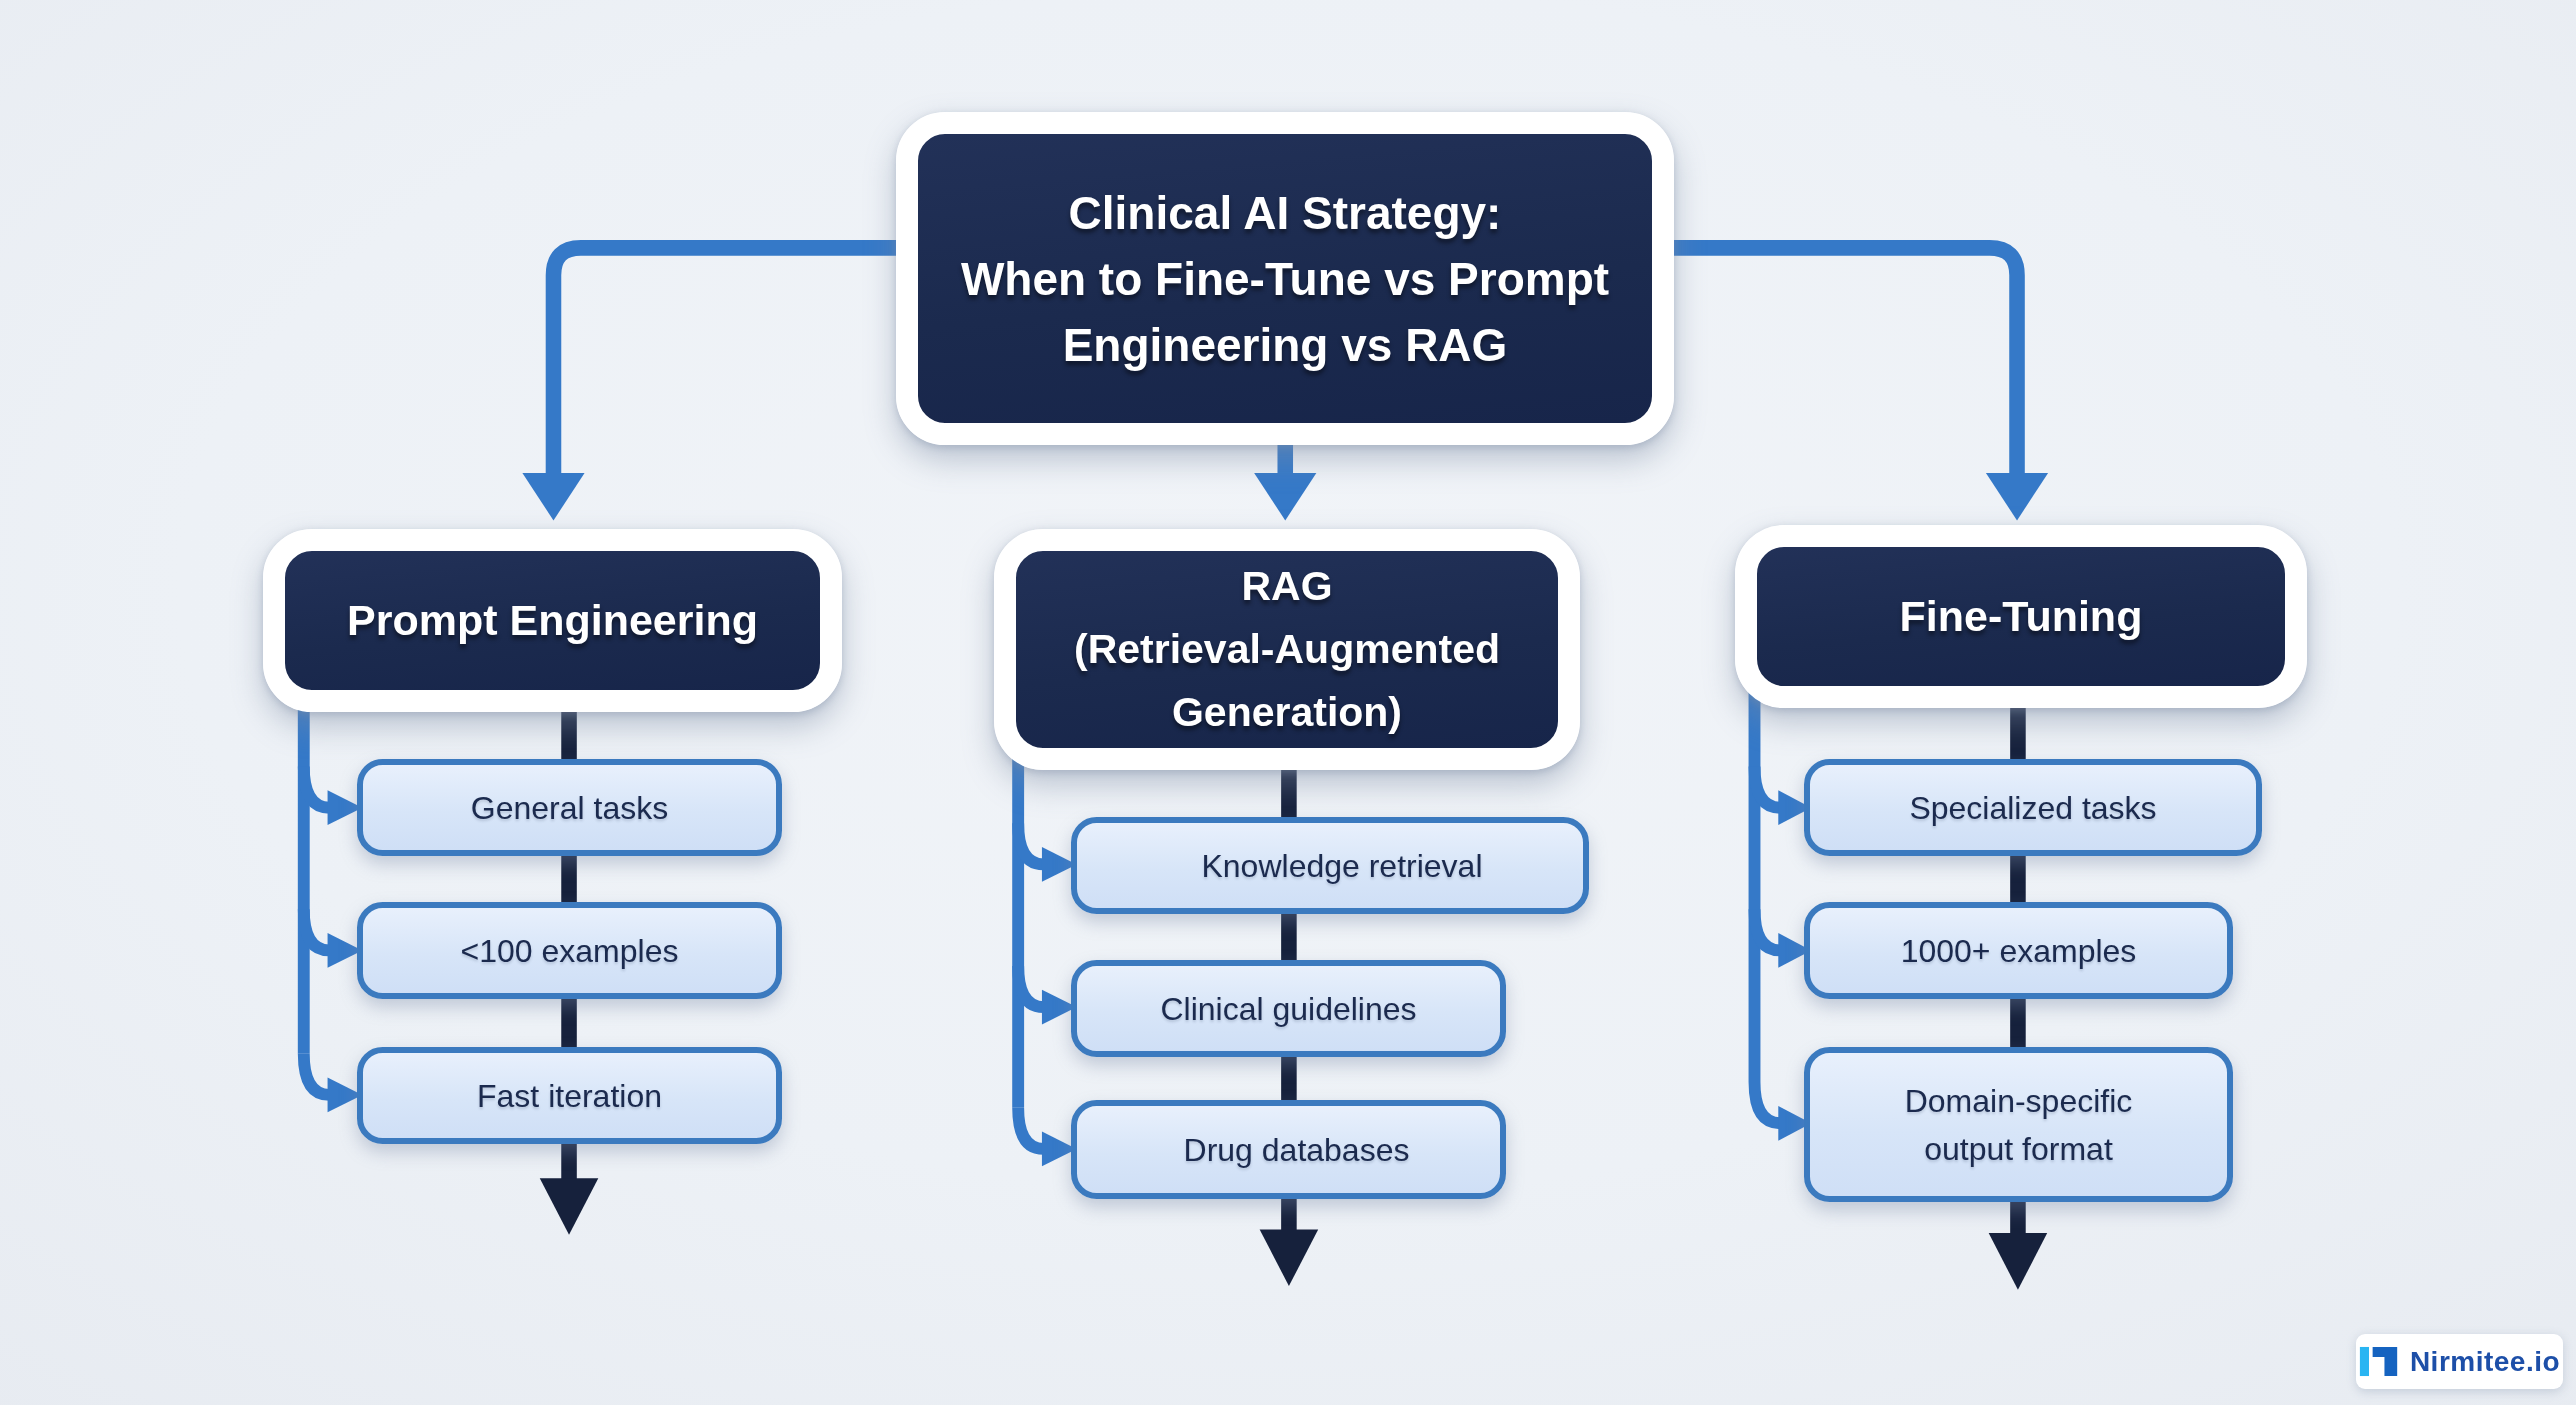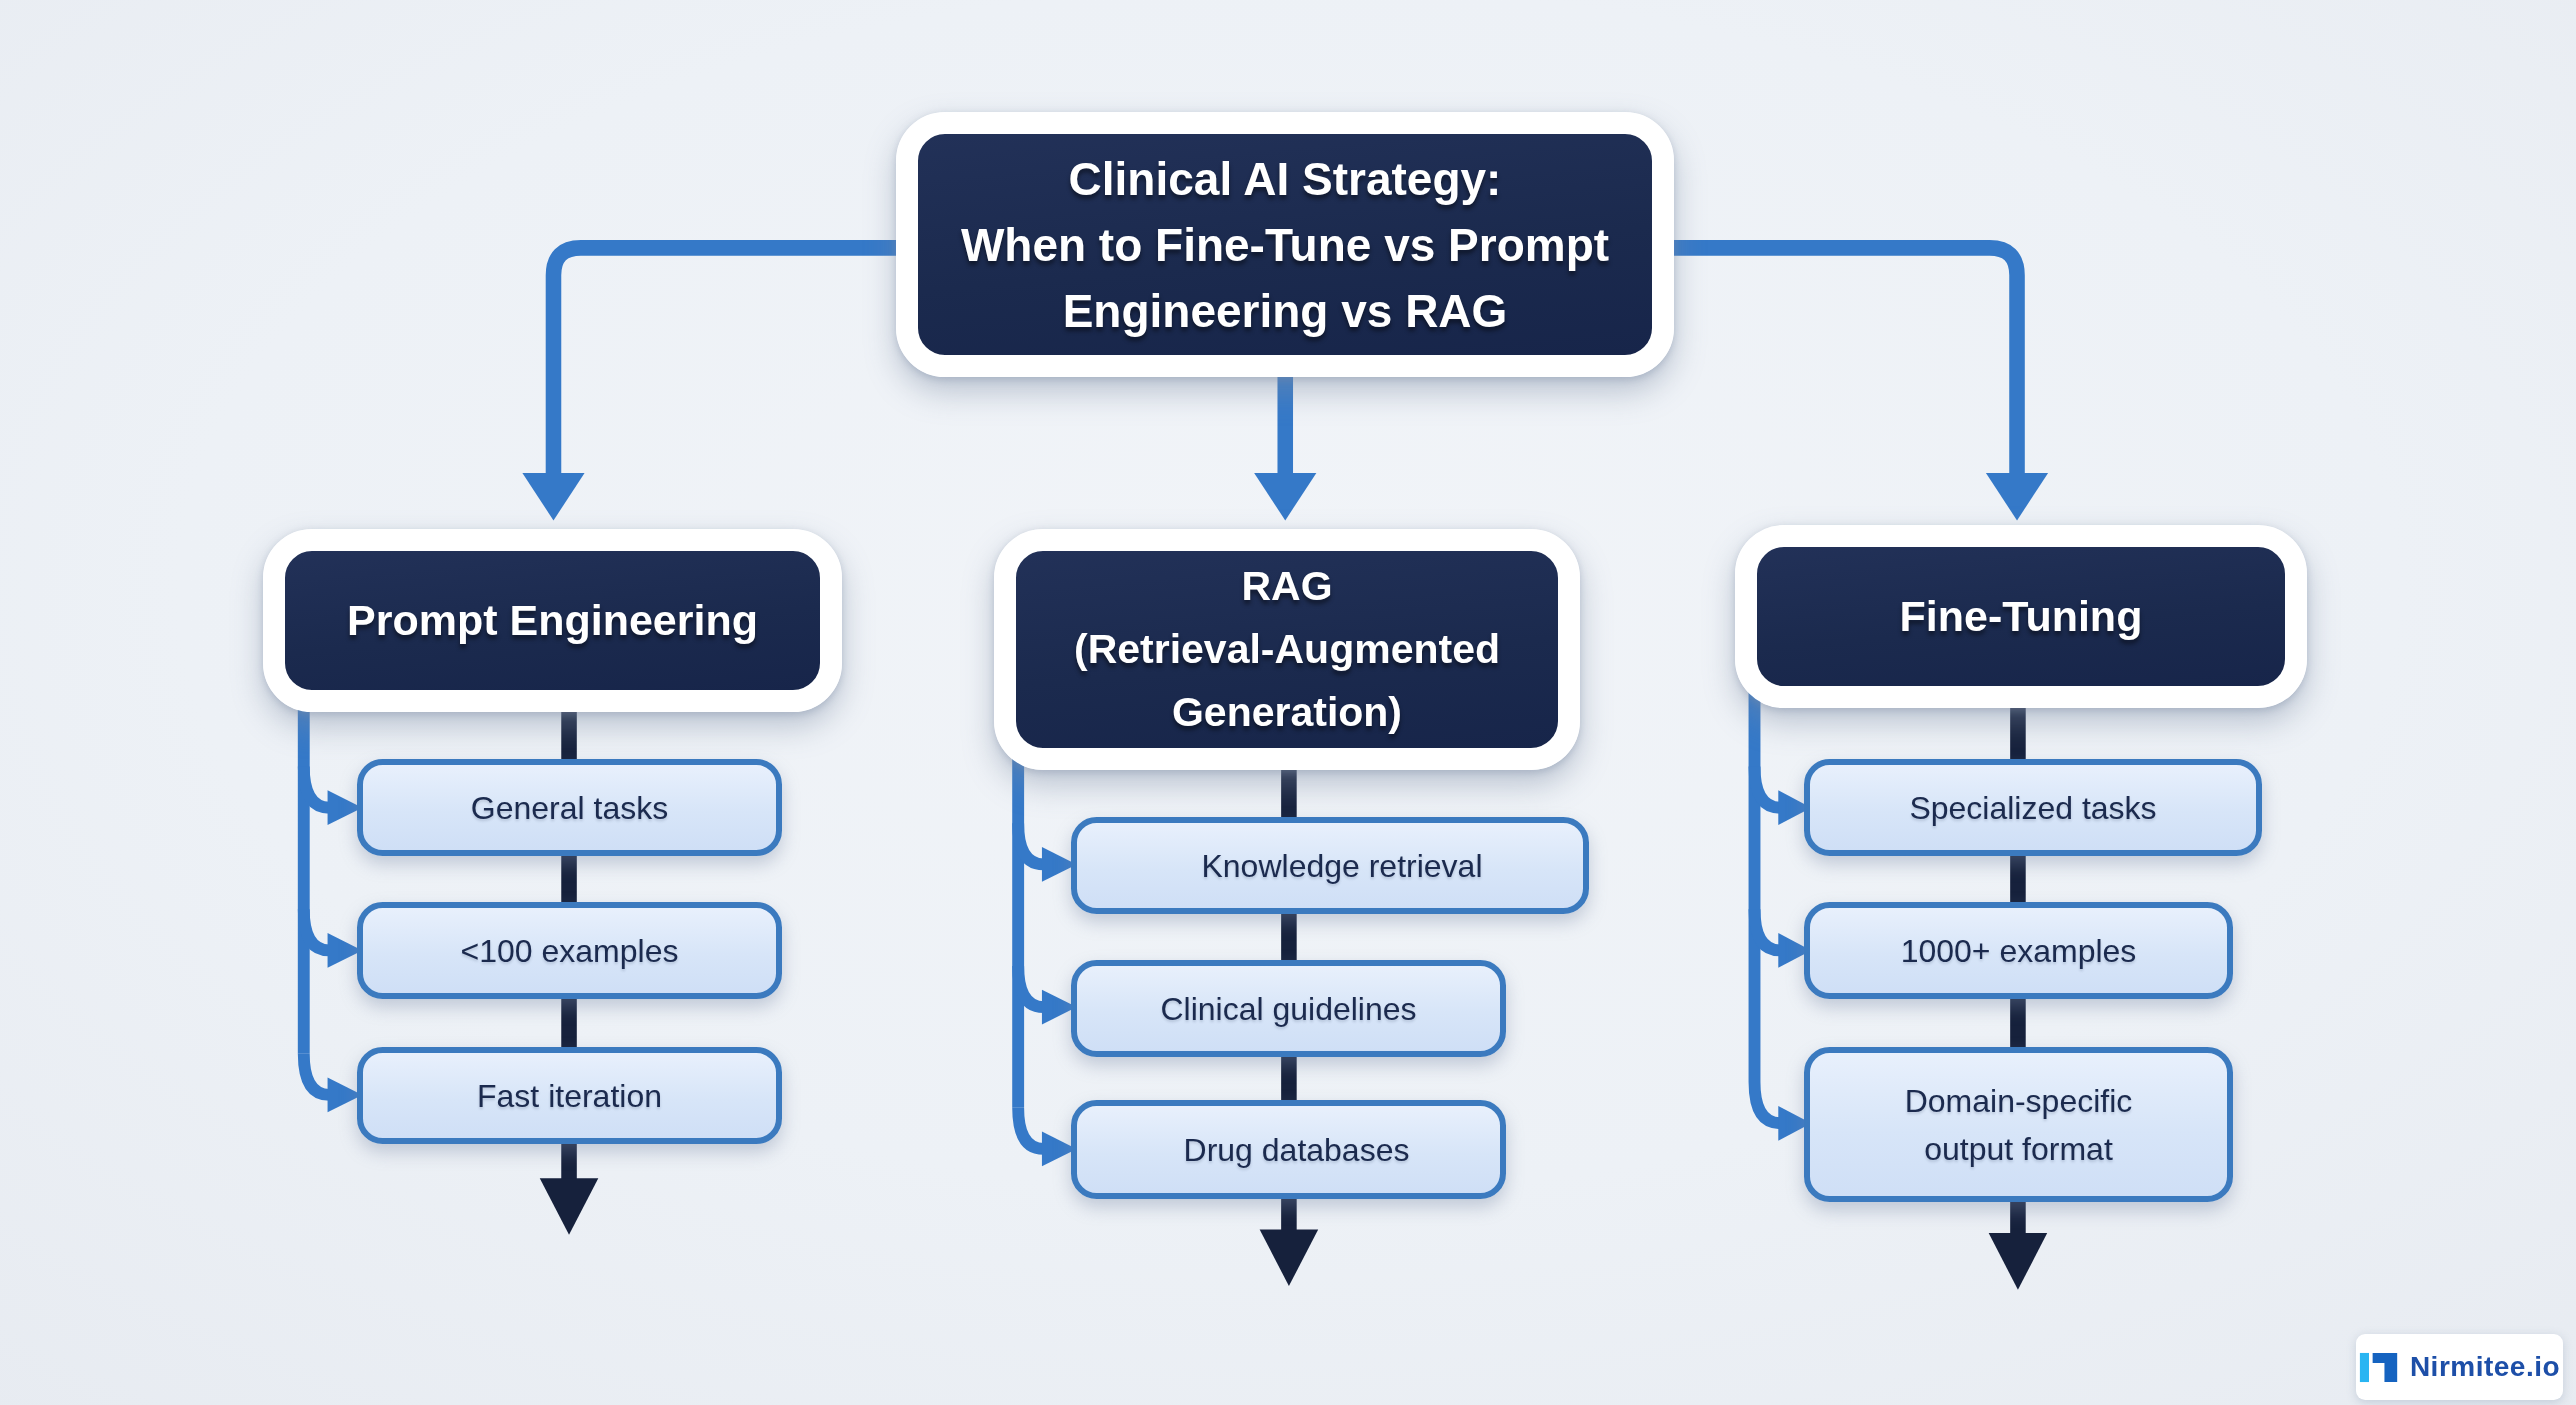--- a/index.html
+++ b/index.html
@@ -51,21 +51,21 @@
     text-align: center;
     color: #1b2a4e;
     font-size: 32px;
     line-height: 48px;
     text-shadow: 0 1.8px 2.7px rgba(27, 42, 78, 0.18);
   }
   .light-node .inner { white-space: pre-line; }
   #logo-card {
     position: absolute;
     left: 2356px; top: 1334px;
-    width: 207px; height: 66px;
+    width: 207px; height: 55px;
     background: #ffffff;
     border-radius: 9.1px;
     box-shadow: 0 2.7px 9.1px rgba(120, 138, 165, 0.30);
     display: flex;
     align-items: center;
     justify-content: center;
     gap: 11px;
   }
   #logo-text {
     color: #1d4fa8;
@@ -127,21 +127,21 @@
       <polygon points="1139,926 1139,964 1177,945"></polygon>
       <polygon points="1139,1082 1139,1120 1177,1101"></polygon>
       <polygon points="1139,1237 1139,1275 1177,1256"></polygon>
 
       <polygon points="1944,864 1944,902 1980,883"></polygon>
       <polygon points="1944,1020 1944,1058 1980,1039"></polygon>
       <polygon points="1944,1209 1944,1247 1980,1228"></polygon>
     </g>
   </svg>
 
-  <div id="title-node" class="navy-node" style="left:896px; top:112px; width:778px; height:265px;">
+  <div id="title-node" class="navy-node" style="left:896px; top:112px; width:778px; height:333px;">
     <div class="inner">Clinical AI Strategy:
 When to Fine-Tune vs Prompt
 Engineering vs RAG</div>
   </div>
 
   <div class="navy-node branch-head" style="left:263px; top:529px; width:579px; height:183px;">
     <div class="inner">Prompt Engineering</div>
   </div>
   <div class="navy-node branch-head" style="left:994px; top:529px; width:586px; height:241px; font-size:41px; line-height:63px;">
     <div class="inner">RAG

